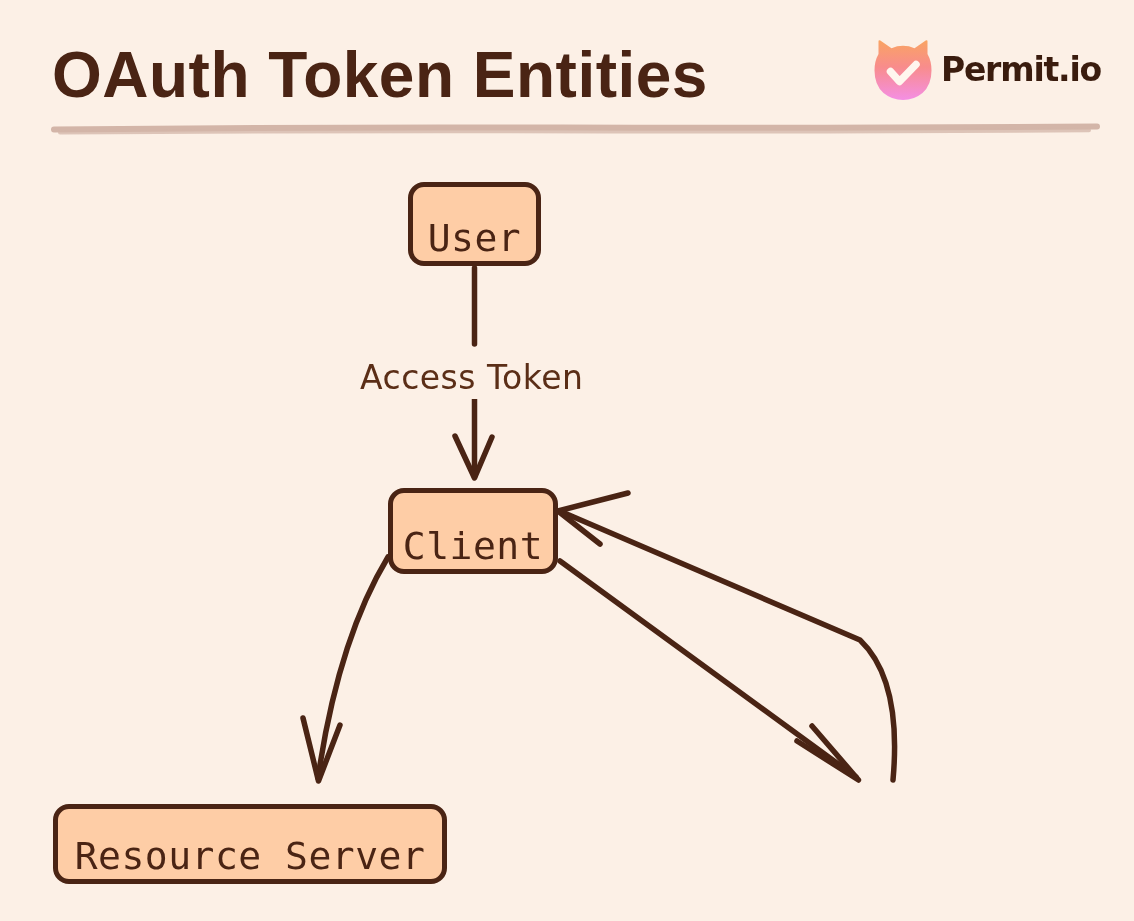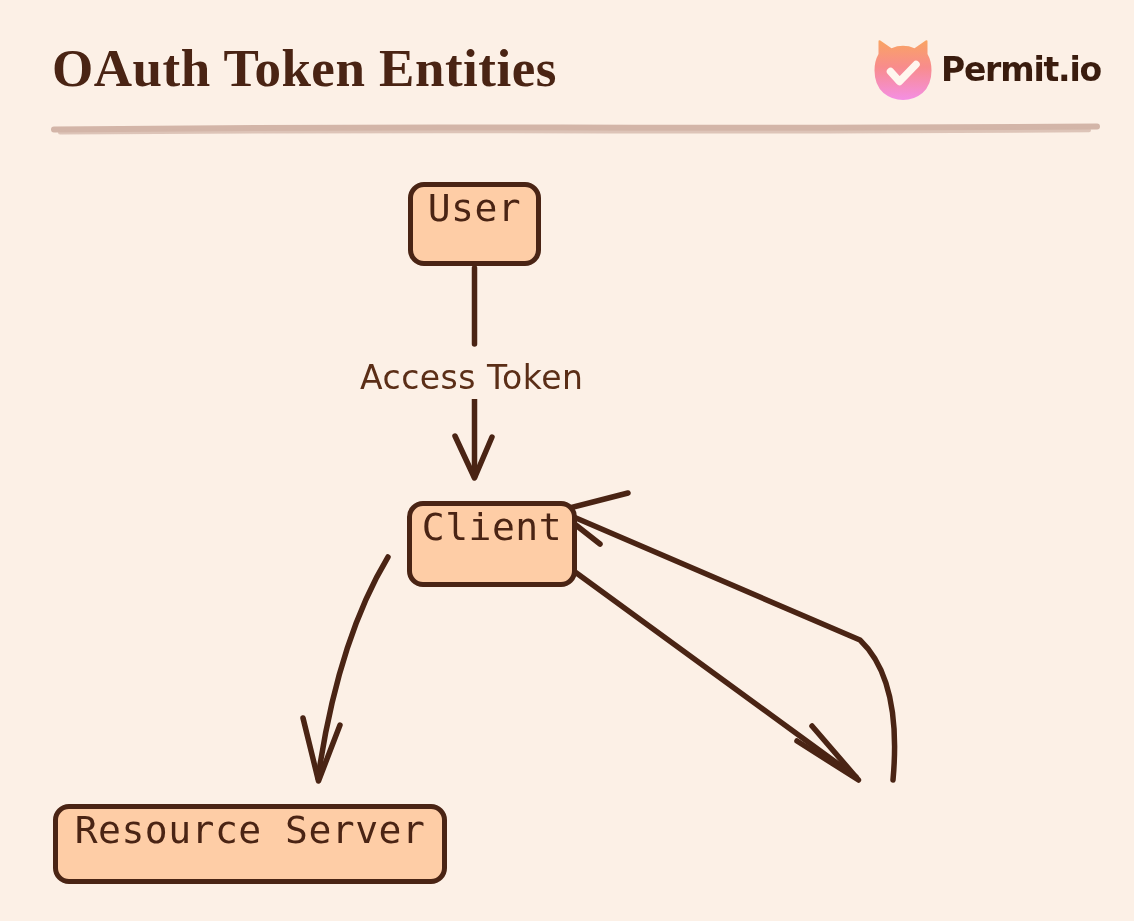--- a/index.html
+++ b/index.html
@@ -29,22 +29,22 @@
     left: 0;
     top: 0;
     width: 1134px;
     height: 140px;
   }
 
   #page-title {
     position: absolute;
     left: 52px;
     top: 38px;
-    font-family: Liberation Serif, serif;
-    font-size: 53px;
+    font-family: Liberation Sans, sans-serif;
+    font-size: 64px;
     font-weight: 700;
     letter-spacing: 0.5px;
     color: #4A2414;
     white-space: nowrap;
   }
 
   #brand {
     position: absolute;
     right: 33px;
     top: 38px;
@@ -96,38 +96,38 @@
     height: 781px;
   }
 
   .node {
     position: absolute;
     background: #FECDA6;
     border: 5px solid #4A2414;
     border-radius: 16px;
     box-sizing: border-box;
     display: flex;
-    align-items: flex-start;
+    align-items: flex-end;
     justify-content: center;
     color: #4A2414;
     font-family: "DejaVu Sans Mono", monospace;
     font-size: 38px;
     font-weight: 500;
     letter-spacing: 0.5px;
     white-space: nowrap;
   }
 
   .node-label {
     display: block;
     pointer-events: none;
     transform: translateY(-1px);
   }
 
   #node-user      { left: 408px; top:  42px; width: 133px; height:  84px; }
-  #node-client    { left: 388px; top: 361px; width: 170px; height:  86px; margin-left: 19px; }
+  #node-client    { left: 388px; top: 348px; width: 170px; height:  86px; }
   #node-resource  { left:  53px; top: 664px; width: 394px; height:  80px; }
   #node-authz     { left: 596px; top: 644px; width: 487px; height:  80px; }
 
   
   .edge-label {
     position: absolute;
     font-family: "DejaVu Sans", sans-serif;
     font-size: 33px;
     font-weight: 400;
     color: #5B2E17;

